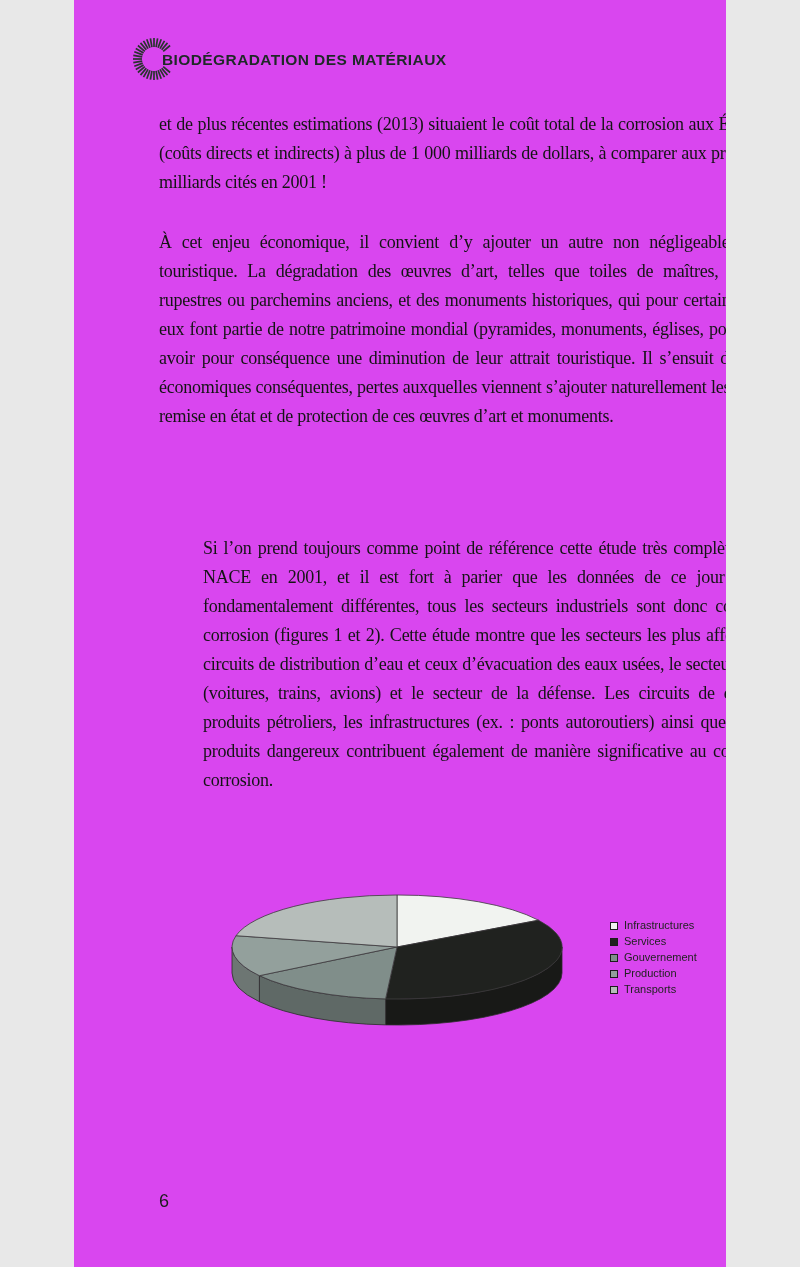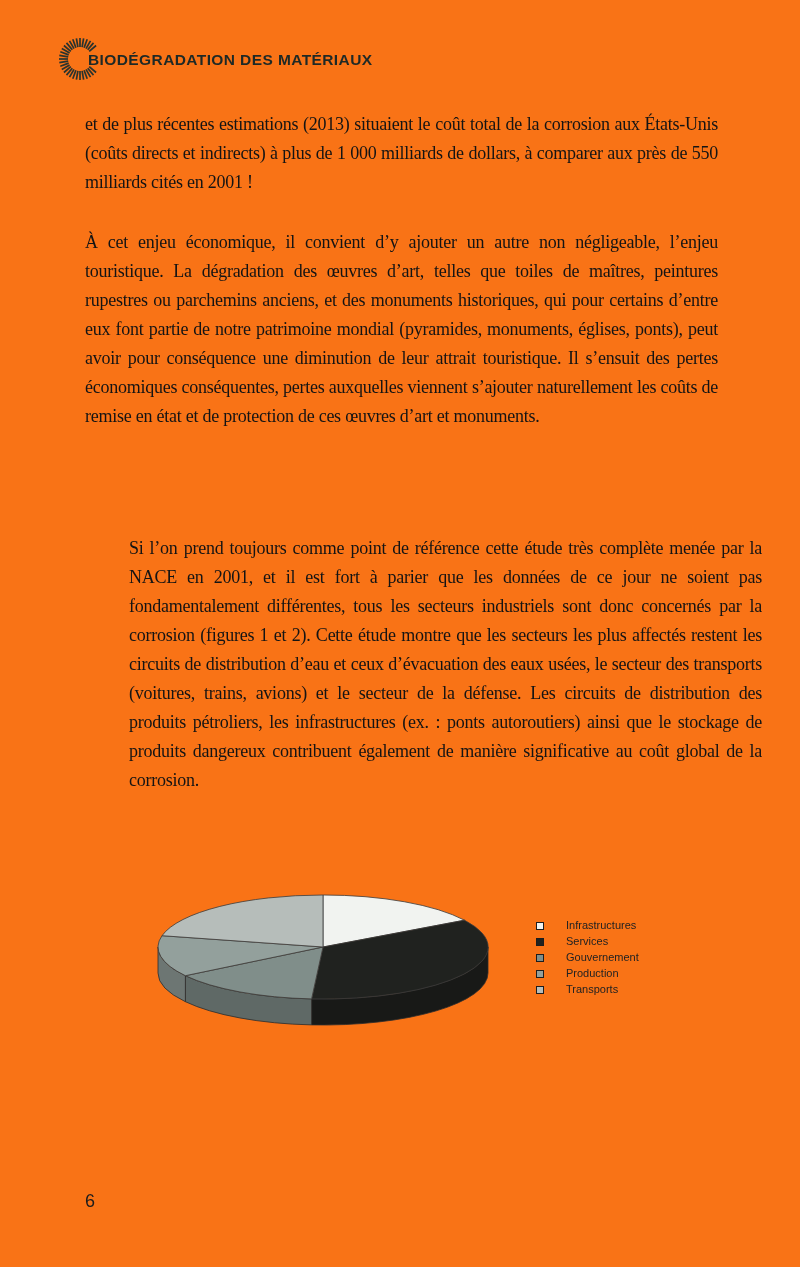--- a/index.html
+++ b/index.html
@@ -1,20 +1,20 @@
 <!DOCTYPE html>
 <html lang="fr"><head>
 <meta charset="utf-8">
 <style>
   html,body{margin:0;padding:0;background:#e8e8e8;}
   .page{
     position:relative;
-    width:800px;height:1267px;
+    width:652px;height:1267px;
     margin:0 auto;
-    background:#f97316;
+    background:#d946ef;
     overflow:hidden;
     font-family:"Liberation Serif","DejaVu Serif",serif;
   }
   
   .burst{position:absolute;left:56px;top:35px;width:48px;height:48px;}
   .running-head{
     position:absolute;left:88px;top:51px;margin:0;
     font-family:"Liberation Sans","DejaVu Sans",sans-serif;
     font-size:15.5px;font-weight:700;letter-spacing:.4px;
     color:#1e2926;line-height:18px;
@@ -30,21 +30,21 @@
   .p3{top:534px;margin-left:44px;}
   
   .figure{position:absolute;left:0;top:880px;width:800px;height:175px;margin:0;}
   .figure svg{position:absolute;left:0;top:0;}
   .legend{
     position:absolute;left:536px;top:40px;
     display:flex;flex-direction:column;gap:5px;
     font-family:"Liberation Sans","DejaVu Sans",sans-serif;
     font-size:11px;color:#222;
   }
-  .legend-row{display:flex;align-items:center;gap:22px;line-height:11px;}
+  .legend-row{display:flex;align-items:center;gap:6px;line-height:11px;}
   .swatch{width:6px;height:6px;border:1px solid #1d1d1d;display:inline-block;flex:0 0 auto;}
   
   .caption{
     position:absolute;left:85px;top:1042px;width:628px;margin:0;
     font-family:"Liberation Sans","DejaVu Sans",sans-serif;
     font-size:16.5px;line-height:33px;color:#2e2e2e;letter-spacing:-0.1px;
   }
   .caption em{font-style:italic;}
   
   .pagenum{

